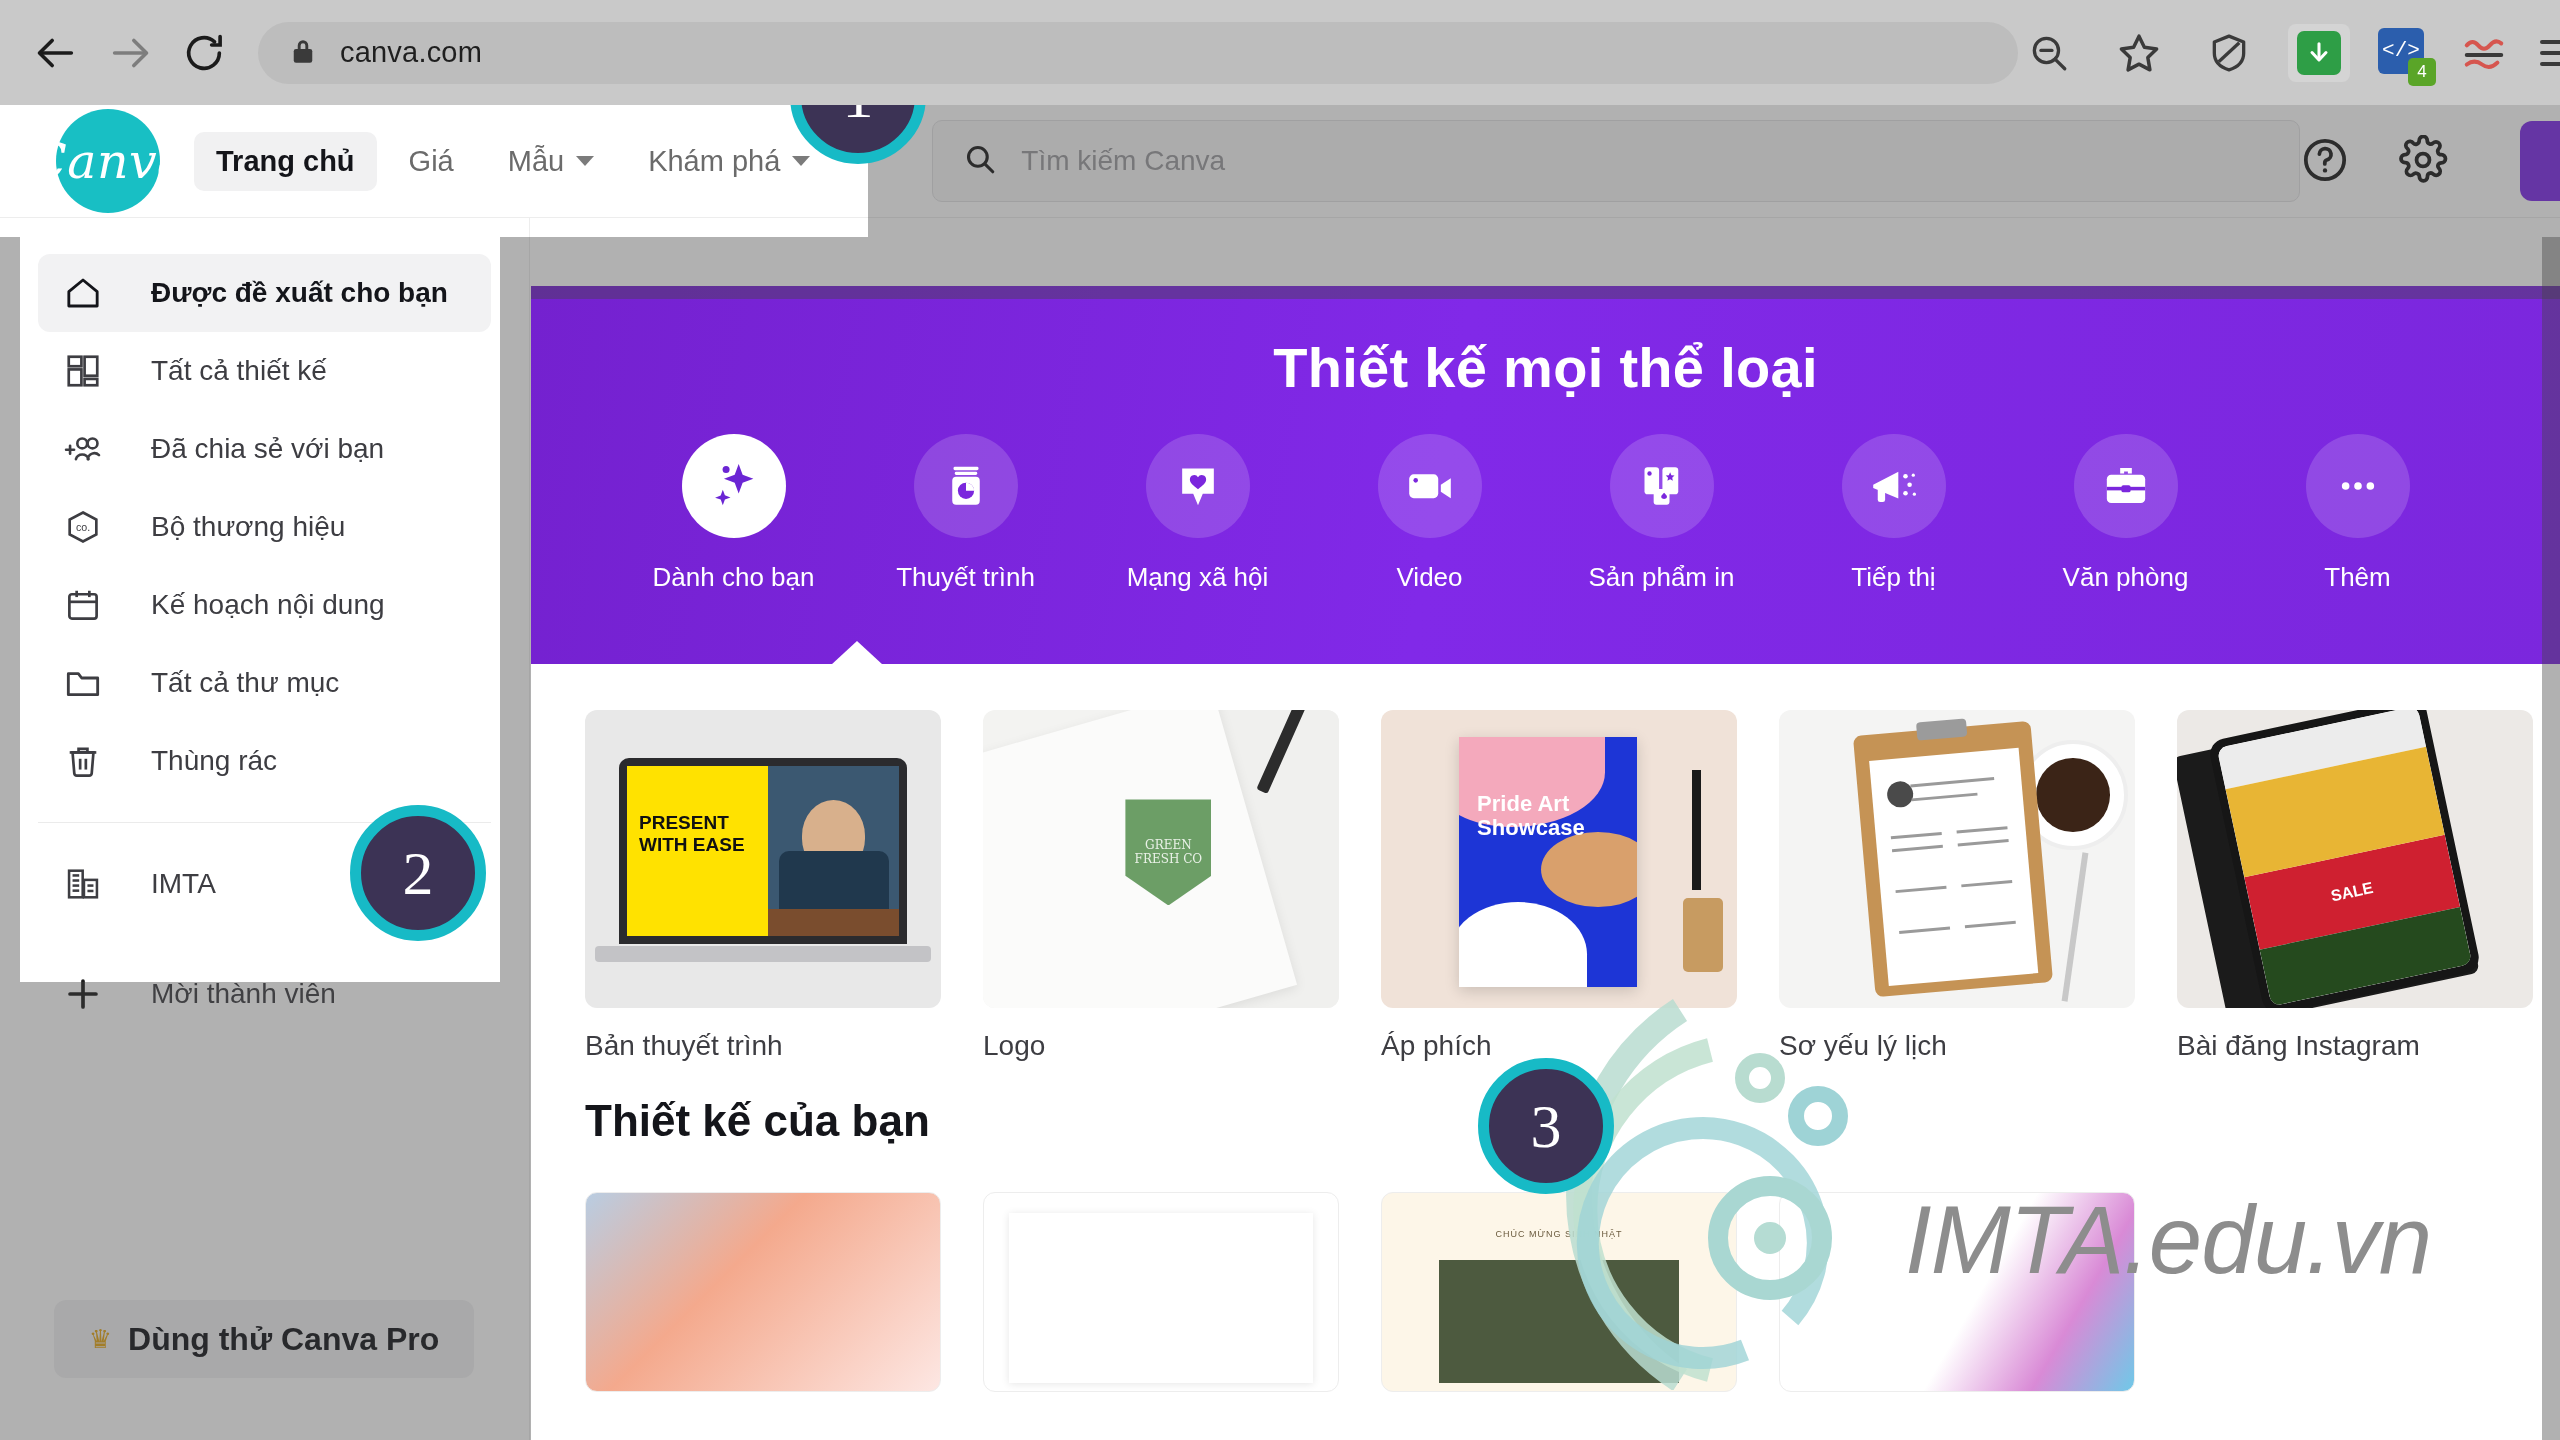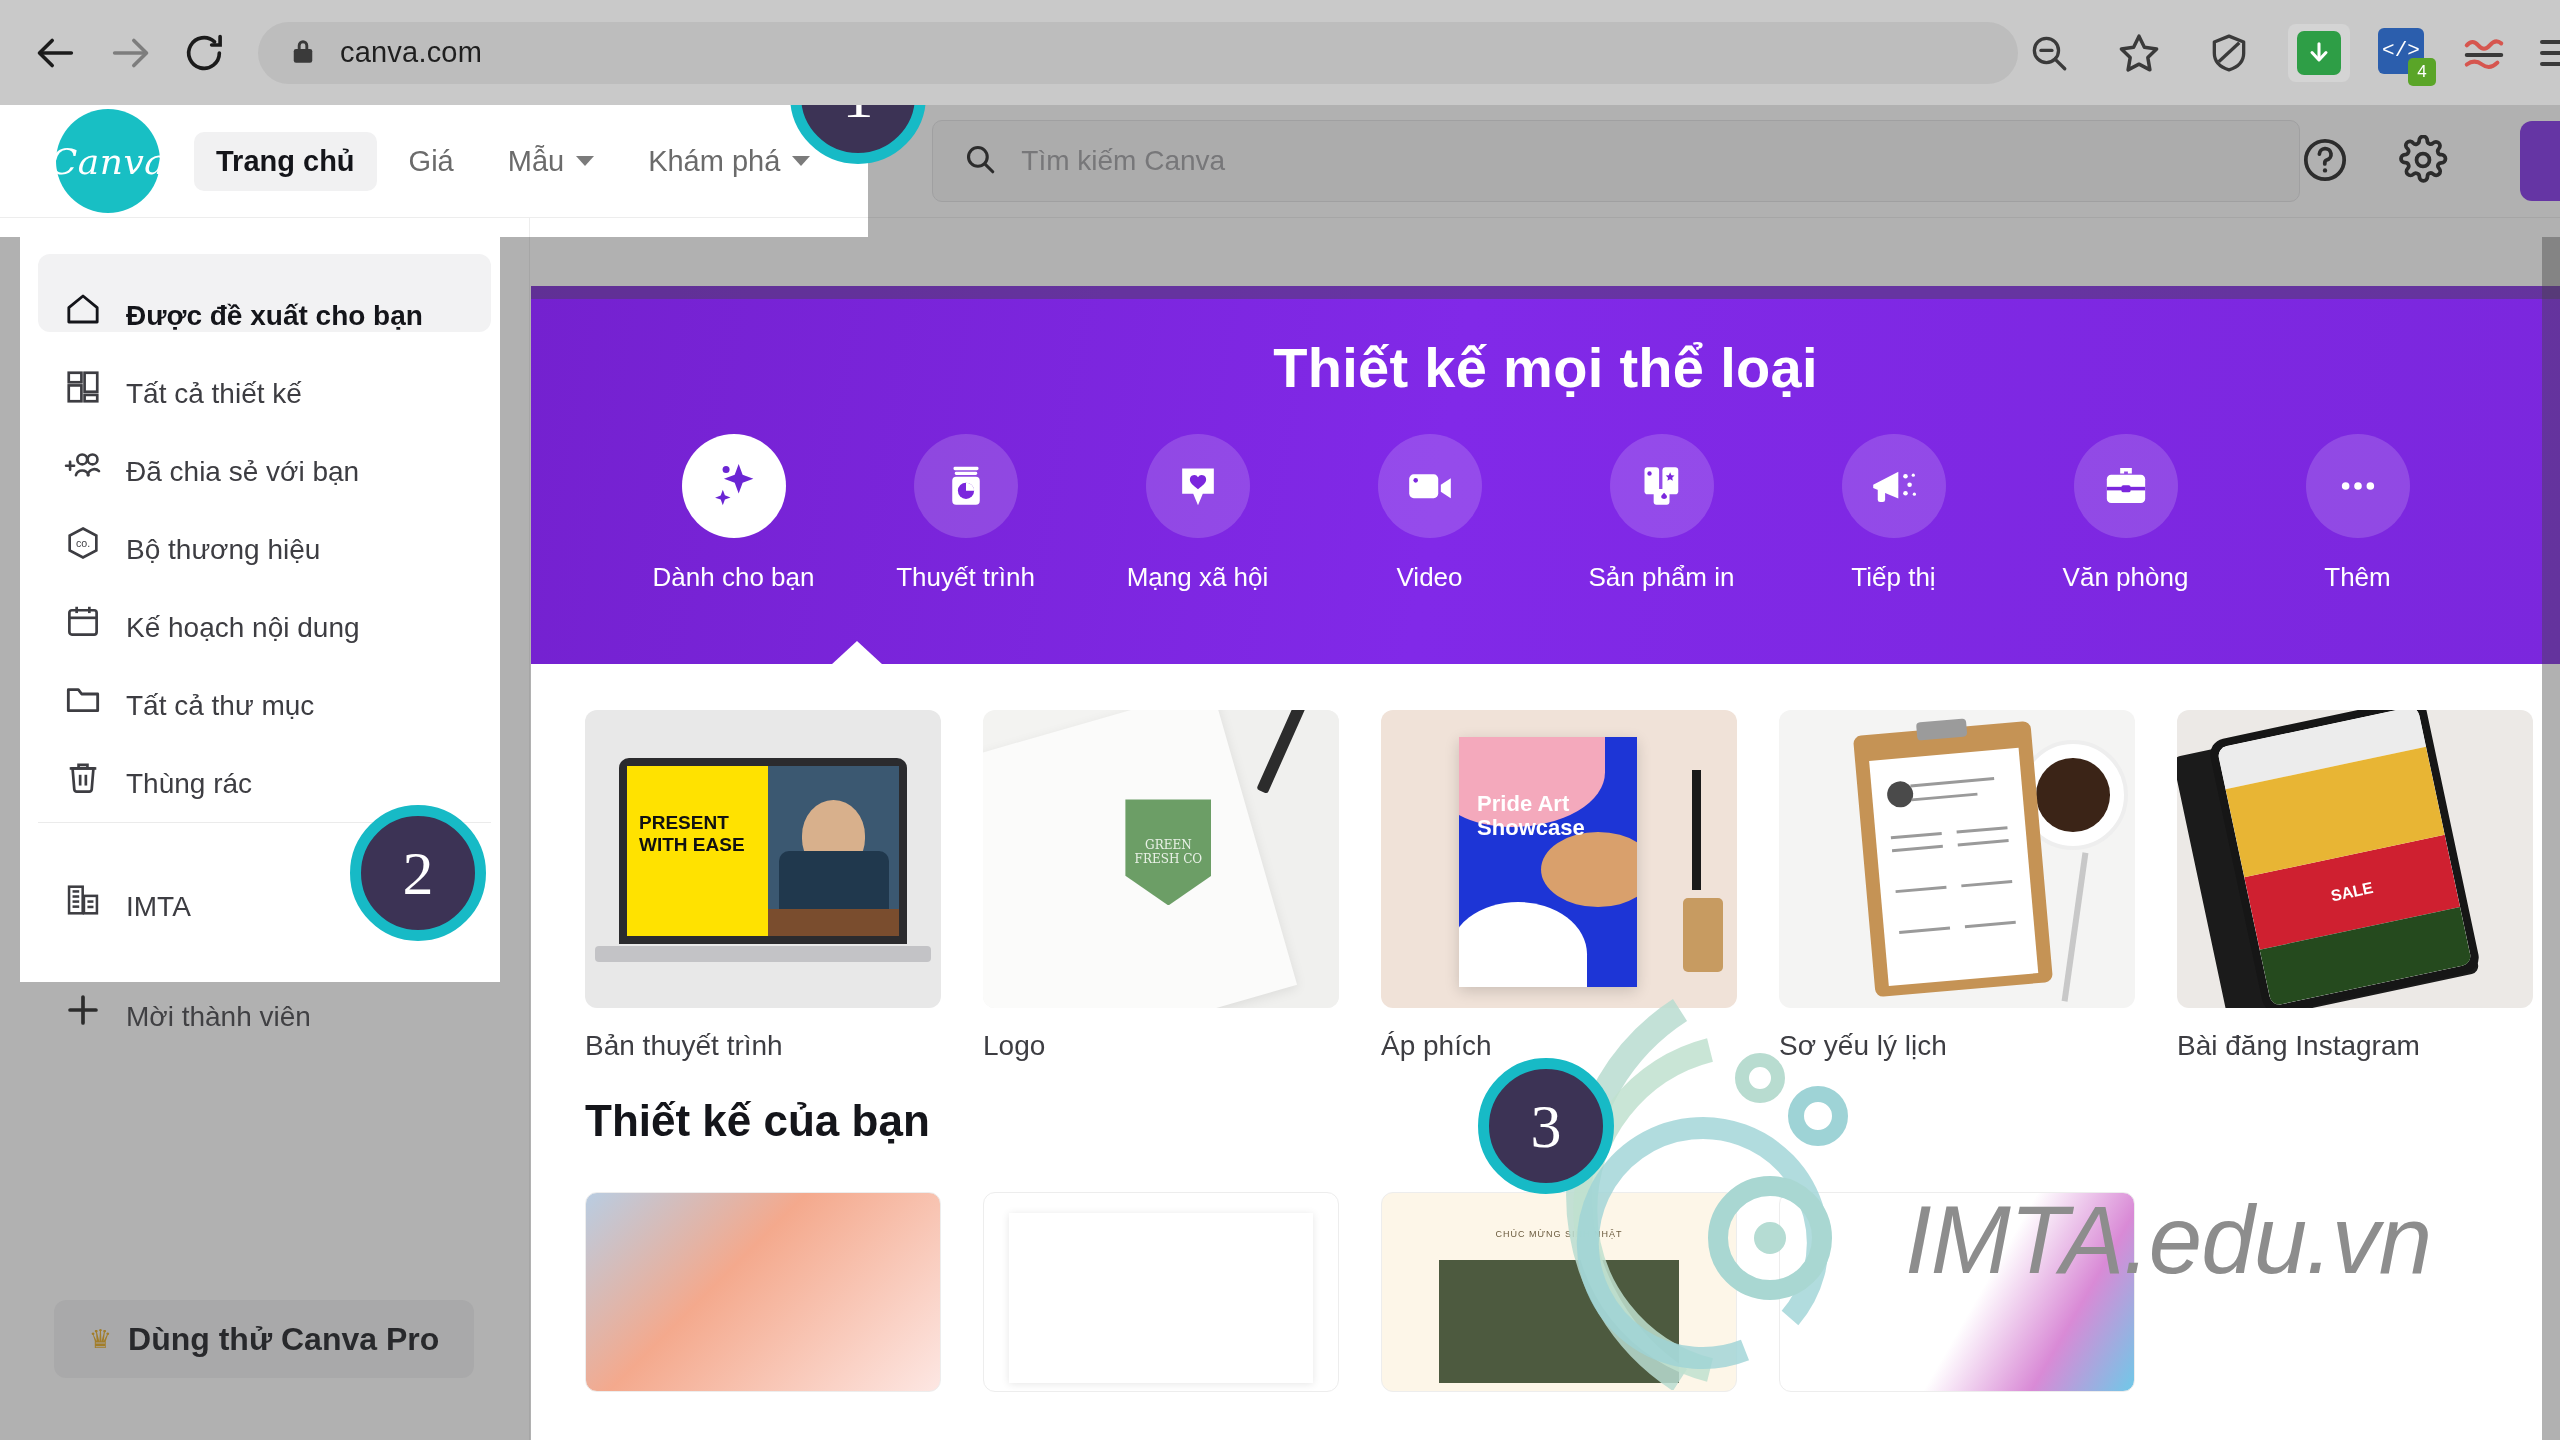--- a/index.html
+++ b/index.html
@@ -42,37 +42,37 @@
 
   
   .page { position:absolute; left:0; top:105px; width:2560px; height:1335px; background:#fff; overflow:hidden; }
 
   .canva-header {
     position:absolute; left:0; top:0; width:2560px; height:113px;
     background:#fff; border-bottom:1px solid #ededed; display:flex; align-items:center;
   }
   .logo { margin-left:56px; width:104px; height:104px; border-radius:50%; background:#18bfc4;
           display:flex; align-items:center; justify-content:center; }
-  .logo span { font-family:"DejaVu Serif", serif; font-style:italic; color:#fff; font-size:36px; letter-spacing:.5px; }
+  .logo span { font-family:"DejaVu Serif", serif; font-style:italic; color:#fff; font-size:49px; letter-spacing:.5px; }
   .hnav { display:flex; align-items:center; gap:10px; margin-left:34px; }
   .hnav-item { font-size:29px; color:#6b6b6b; padding:13px 22px; border-radius:10px; display:flex; align-items:center; gap:12px; white-space:nowrap;}
   .hnav-item.active { color:#14151a; font-weight:bold; background:#f1f1f2; }
   .caret { width:0; height:0; border-left:9px solid transparent; border-right:9px solid transparent; border-top:10px solid #7b7b7b; }
   .search-wrap { margin-left:100px; flex:0 0 1368px; height:82px; background:#f6f6f7; border:1px solid #e2e2e4;
                  border-radius:10px; display:flex; align-items:center; padding:0 30px; }
   .search-wrap .sq { margin-right:24px; }
   .search-ph { font-size:28px; color:#9b9b9f; }
   .h-right { display:flex; align-items:center; gap:46px; margin-left:auto; padding-right:0; }
   .circ-ico { width:52px; height:52px; }
   .create-btn { height:80px; background:#7d2ae8; color:#fff; border-radius:12px; font-size:29px; font-weight:bold;
                 display:flex; align-items:center; padding:0 40px; margin-left:24px; }
 
   
   .sidebar { position:absolute; left:0; top:113px; width:530px; height:1222px; background:#fff; border-right:1px solid #ededed; }
-  .side-item { display:flex; align-items:flex-end; height:78px; margin:0 38px; padding:0 22px; border-radius:12px; gap:20px; }
+  .side-item { display:flex; align-items:center; height:78px; margin:0 38px; padding:0 22px; border-radius:12px; gap:45px; }
   .side-item.active { background:#f2f2f3; }
   .side-label { font-size:28px; color:#3d3d42; white-space:nowrap; }
   .side-item.active .side-label { font-weight:bold; color:#14151a; }
   .side-ico { width:46px; height:46px; display:flex; align-items:center; justify-content:center; flex:0 0 46px; }
   .side-gap { height:32px; }
   .divider { height:1px; background:#ebebeb; margin:22px 38px; }
   .pro-btn { position:absolute; left:54px; bottom:62px; width:420px; height:78px; background:#f2f2f3; border-radius:12px;
              display:flex; align-items:center; justify-content:center; gap:16px; }
   .pro-btn .lbl { font-size:32px; font-weight:bold; color:#14151a; }
 

